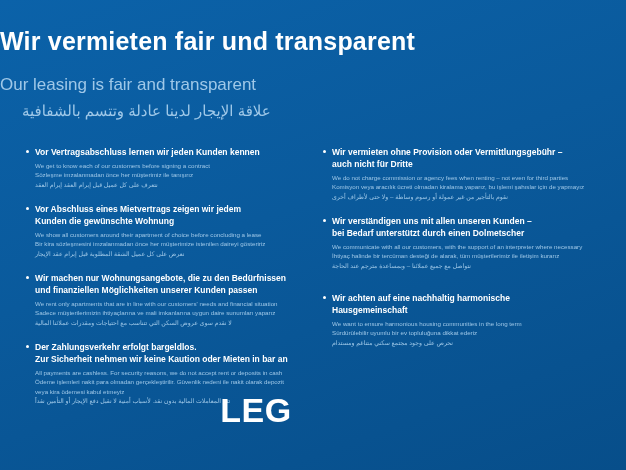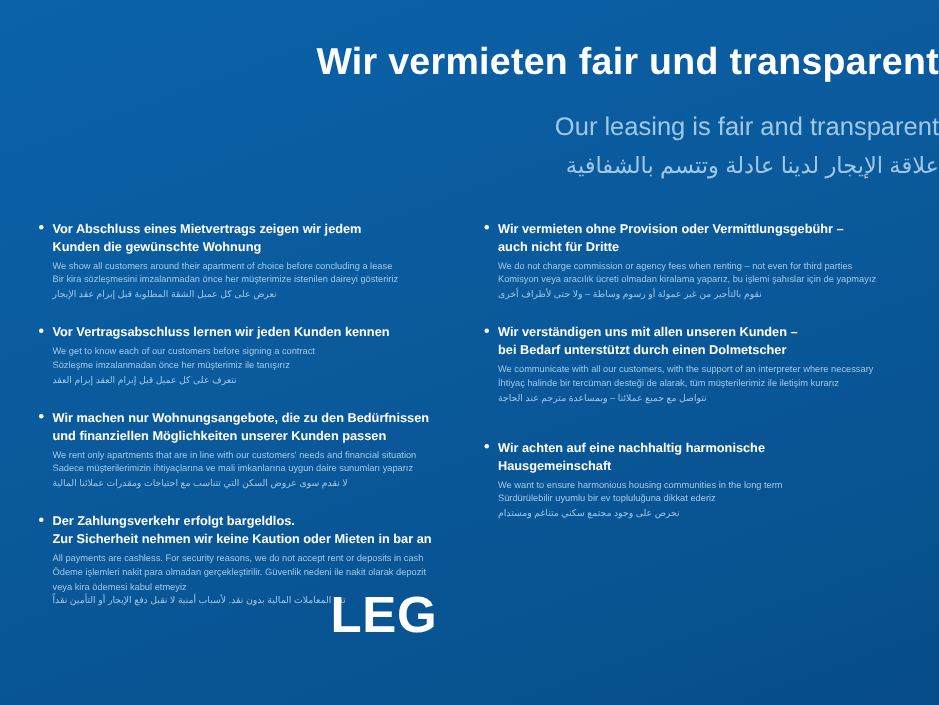--- a/index.html
+++ b/index.html
@@ -16,21 +16,21 @@
   }
   .poster {
     position: absolute;
     left: 0; top: 0;
     width: 626px;
     height: 470px;
     background: linear-gradient(160deg, #0b62a9 0%, #0a5a9c 45%, #074e8a 100%);
     box-sizing: border-box;
   }
   .headings {
-    text-align: right;
+    text-align: left;
     padding-top: 28px;
   }
   .h-de {
     color: #ffffff;
     font-size: 25px;
     font-weight: bold;
     letter-spacing: 0.2px;
     line-height: 1.1;
   }
   .h-en, .h-tr {
@@ -129,37 +129,37 @@
     <div class="h-en">Our leasing is fair and transparent</div>
     <div class="h-ar">علاقة الإيجار لدينا عادلة وتتسم بالشفافية</div>
   </div>
 
   <div class="columns">
 
     <div class="col left">
 
       <div class="item">
         <span class="bullet"></span>
+        <div class="t-de">Vor Vertragsabschluss lernen wir jeden Kunden kennen</div>
+        <div class="t-en">We get to know each of our customers before signing a contract</div>
+        <div class="t-tr">Sözleşme imzalanmadan önce her müşterimiz ile tanışırız</div>
+        <div class="t-ar">نتعرف على كل عميل قبل إبرام العقد إبرام العقد</div>
+      </div>
+
+      <div class="item">
+        <span class="bullet"></span>
         <div class="t-de" style="white-space:pre-line">Vor Abschluss eines Mietvertrags zeigen wir jedem
 Kunden die gewünschte Wohnung</div>
         <div class="t-en">We show all customers around their apartment of choice before concluding a lease</div>
         <div class="t-tr">Bir kira sözleşmesini imzalanmadan önce her müşterimize istenilen daireyi gösteririz</div>
         <div class="t-ar">نعرض على كل عميل الشقة المطلوبة قبل إبرام عقد الإيجار</div>
       </div>
 
       <div class="item">
         <span class="bullet"></span>
-        <div class="t-de">Vor Vertragsabschluss lernen wir jeden Kunden kennen</div>
-        <div class="t-en">We get to know each of our customers before signing a contract</div>
-        <div class="t-tr">Sözleşme imzalanmadan önce her müşterimiz ile tanışırız</div>
-        <div class="t-ar">نتعرف على كل عميل قبل إبرام العقد إبرام العقد</div>
-      </div>
-
-      <div class="item">
-        <span class="bullet"></span>
         <div class="t-de" style="white-space:pre-line">Wir machen nur Wohnungsangebote, die zu den Bedürfnissen
 und finanziellen Möglichkeiten unserer Kunden passen</div>
         <div class="t-en">We rent only apartments that are in line with our customers' needs and financial situation</div>
         <div class="t-tr">Sadece müşterilerimizin ihtiyaçlarına ve mali imkanlarına uygun daire sunumları yaparız</div>
         <div class="t-ar">لا نقدم سوى عروض السكن التي تتناسب مع احتياجات ومقدرات عملائنا المالية</div>
       </div>
 
       <div class="item">
         <span class="bullet"></span>
         <div class="t-de" style="white-space:pre-line">Der Zahlungsverkehr erfolgt bargeldlos.

